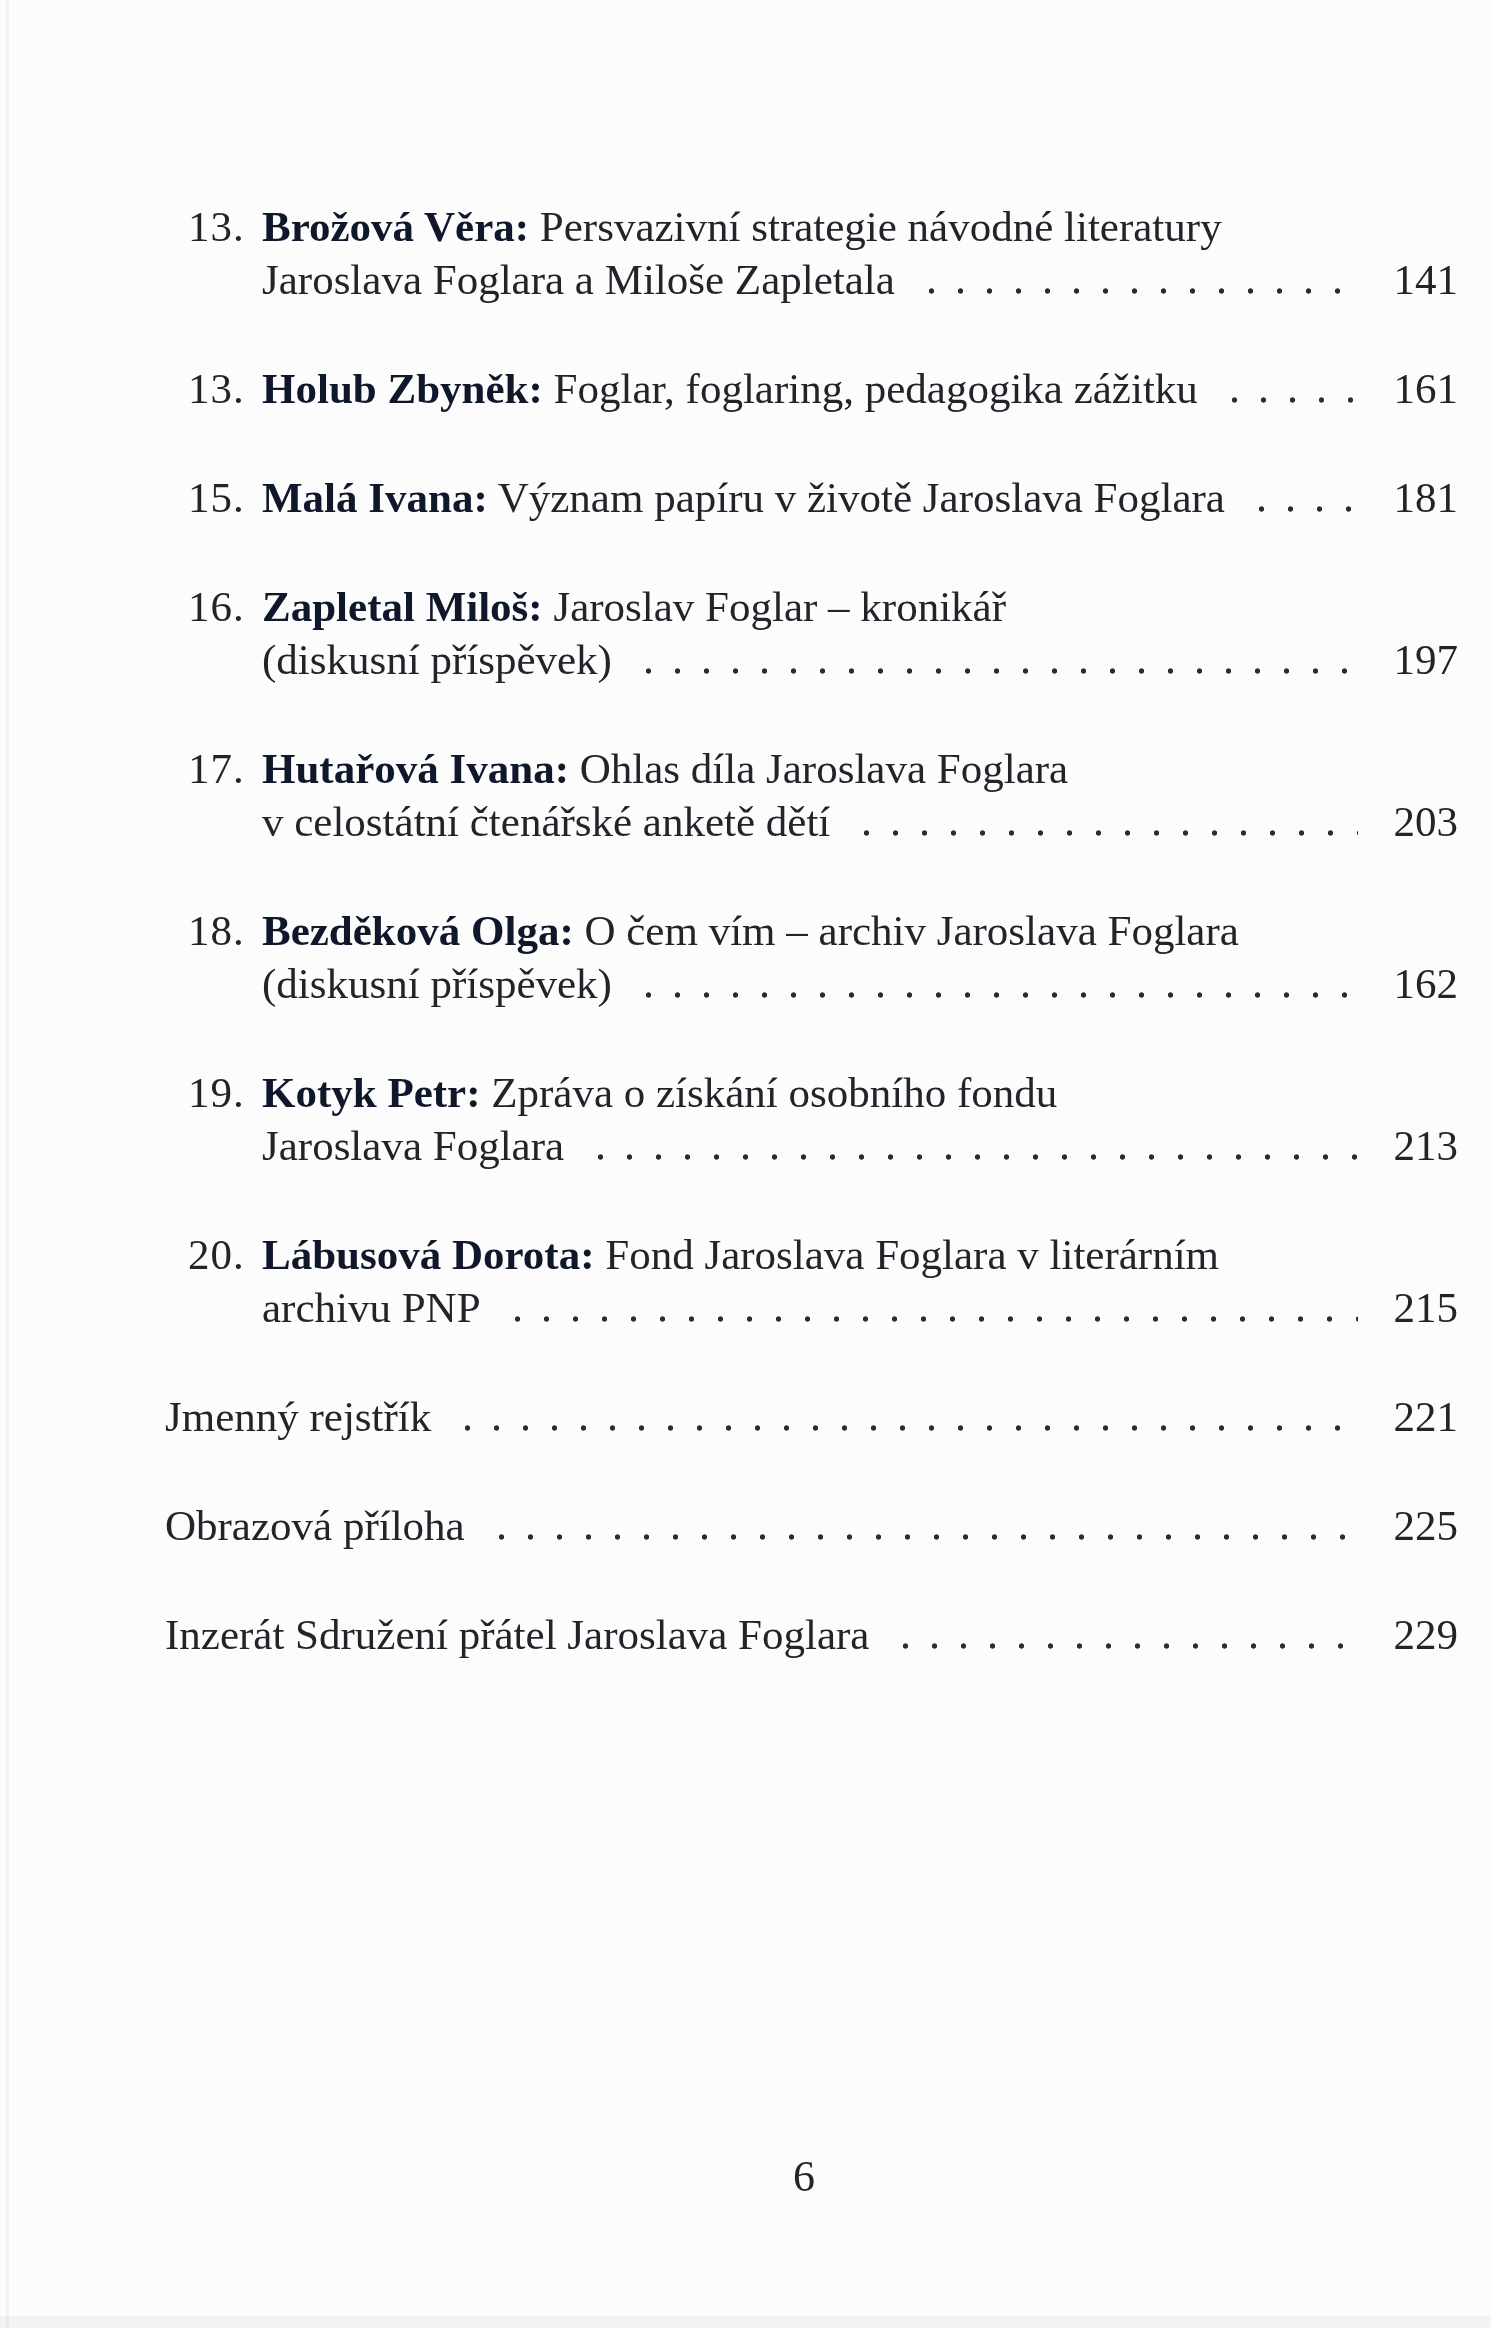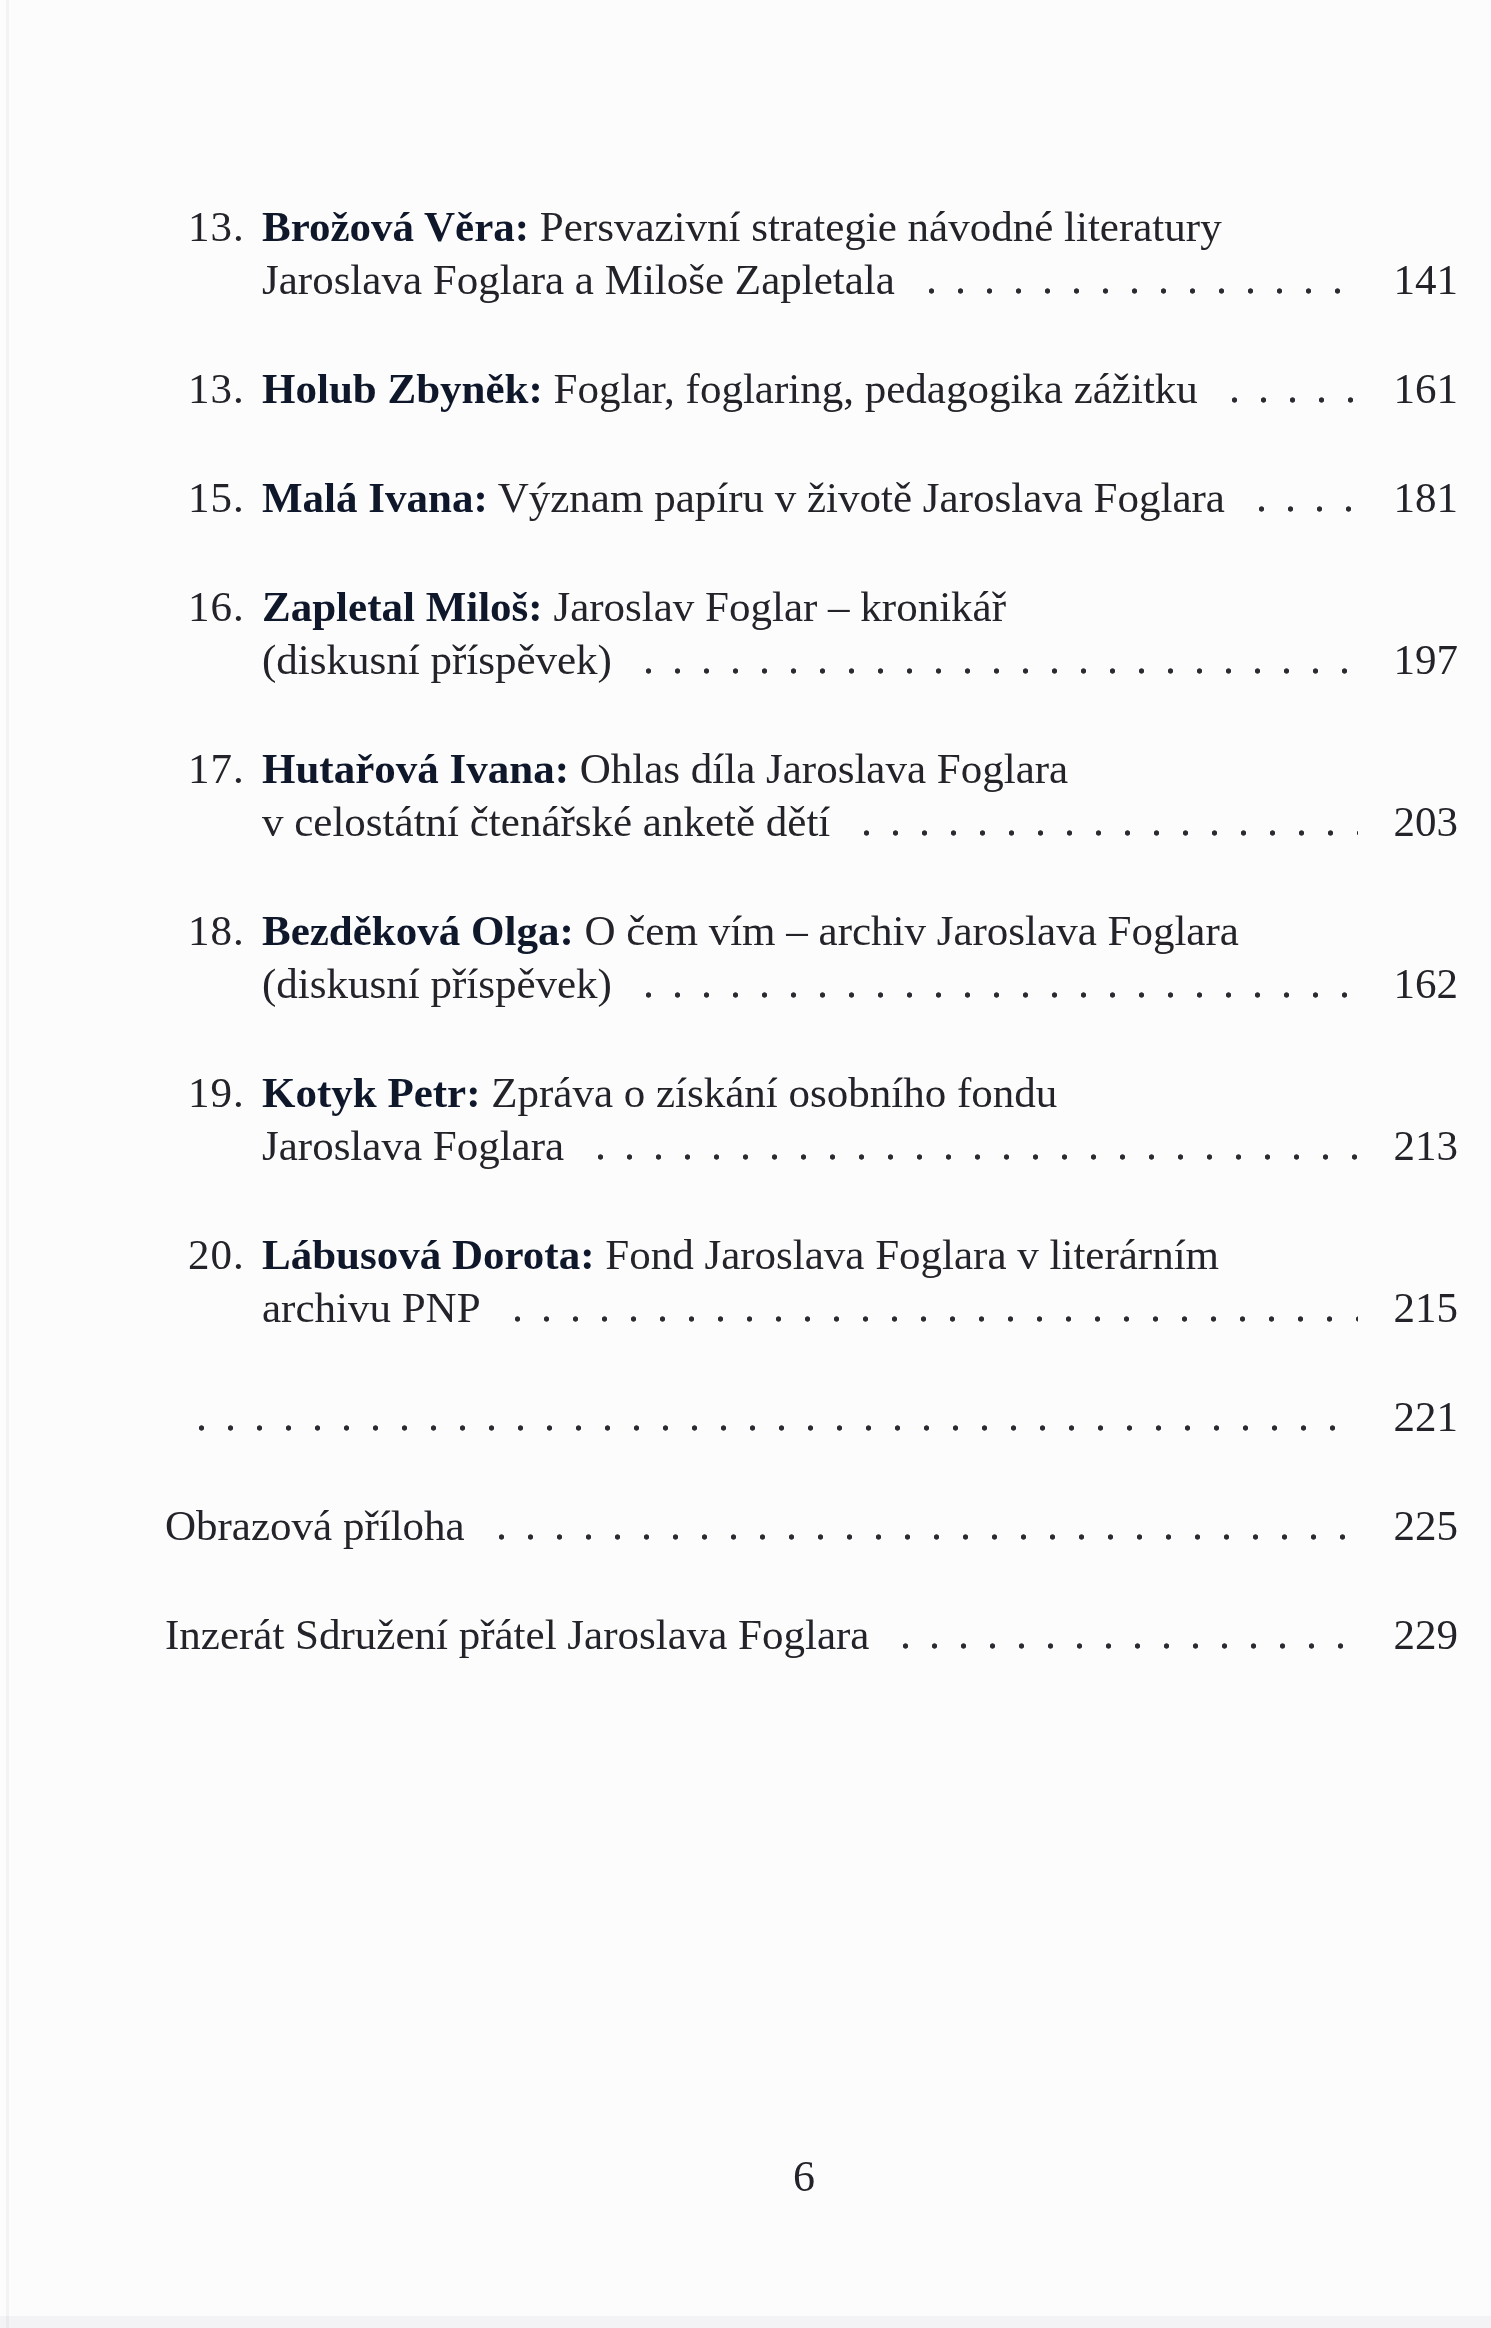--- a/index.html
+++ b/index.html
@@ -193,20 +193,21 @@
           <span class="txt">archivu PNP</span>
           <span class="leader"></span>
           <span class="page">215</span>
         </div>
       </div>
   </div>
     <div class="entry unnumbered">
 
     <div class="body">
         <div class="line">
+          <span class="txt">Jmenný rejstřík</span>
           <span class="leader"></span>
           <span class="page">221</span>
         </div>
       </div>
   </div>
     <div class="entry unnumbered">
 
     <div class="body">
         <div class="line">
           <span class="txt">Obrazová příloha</span>

